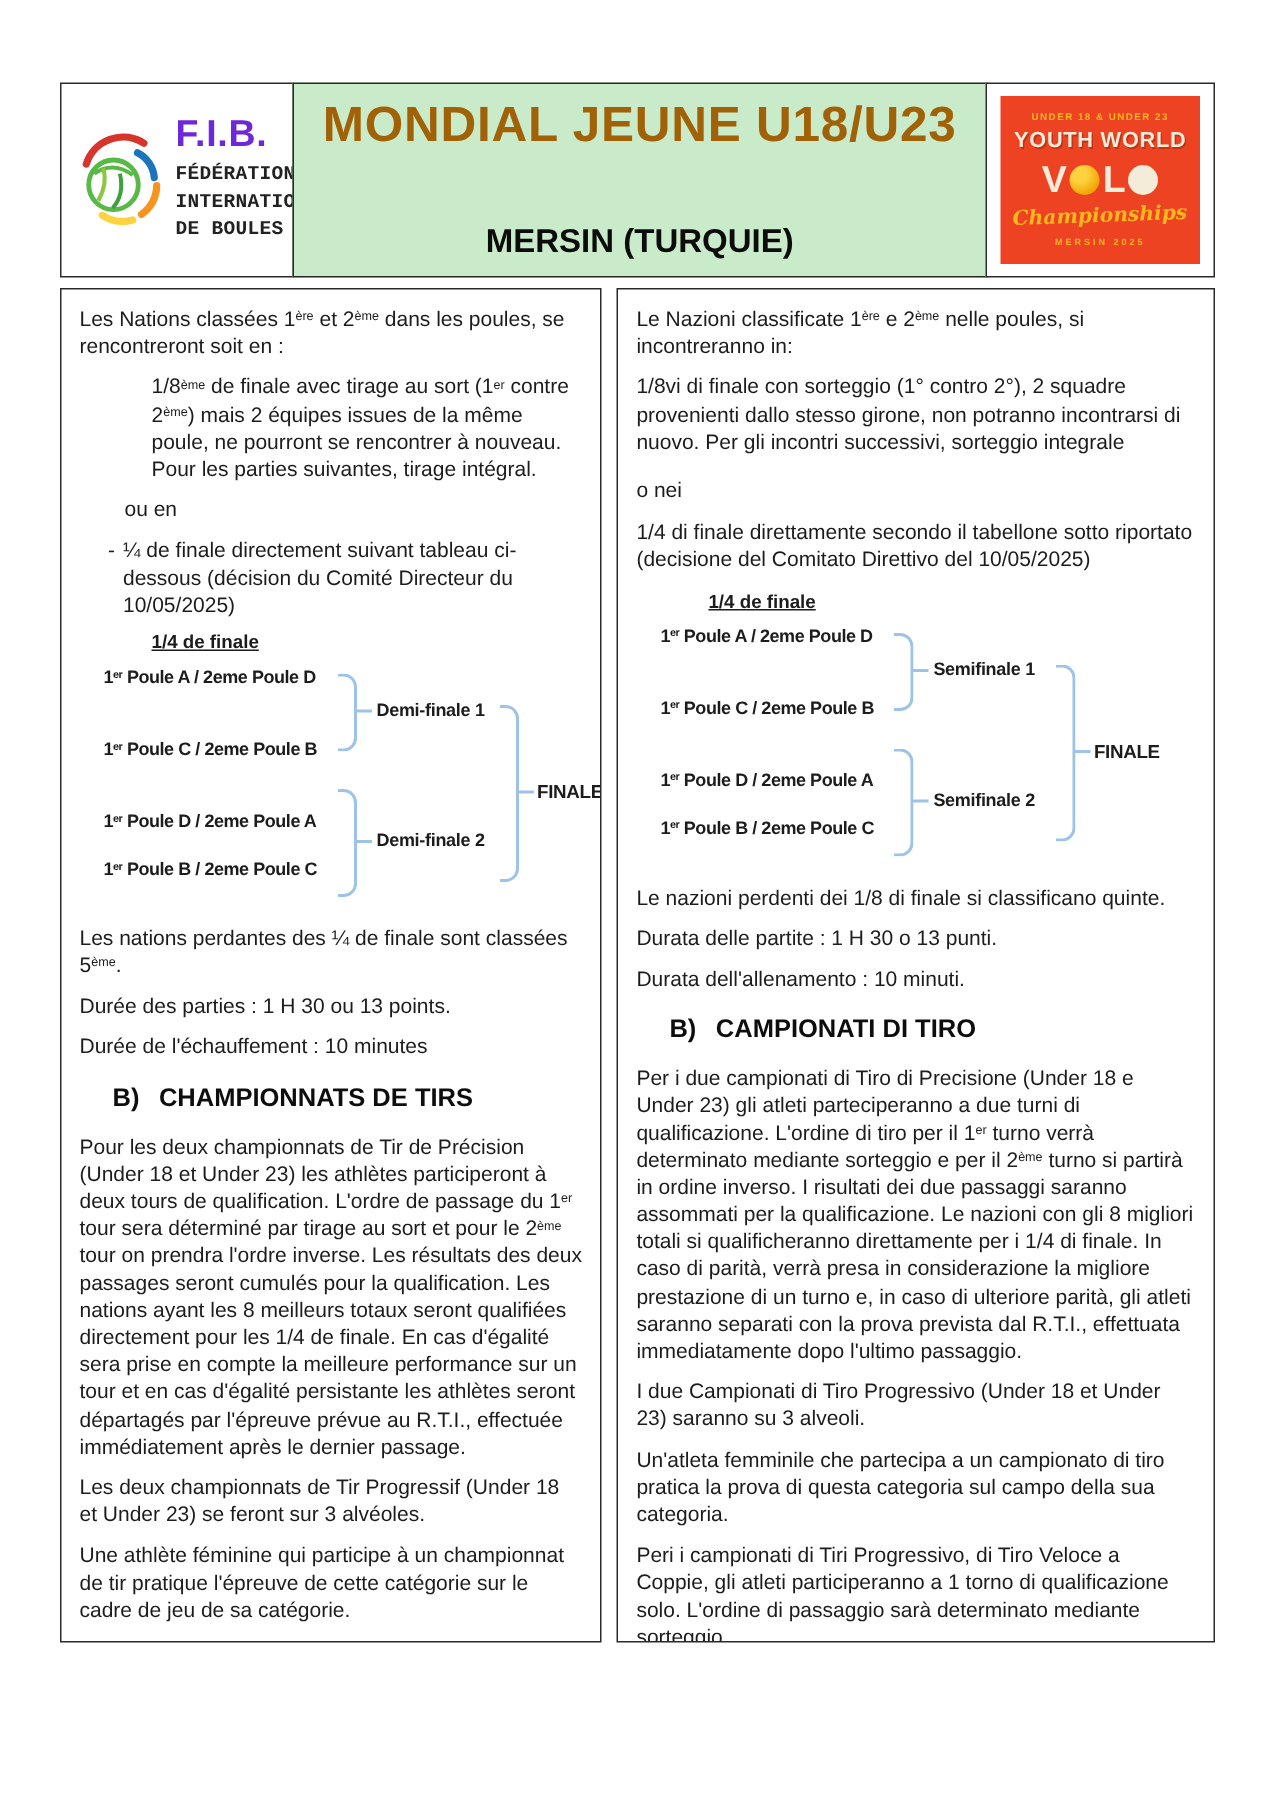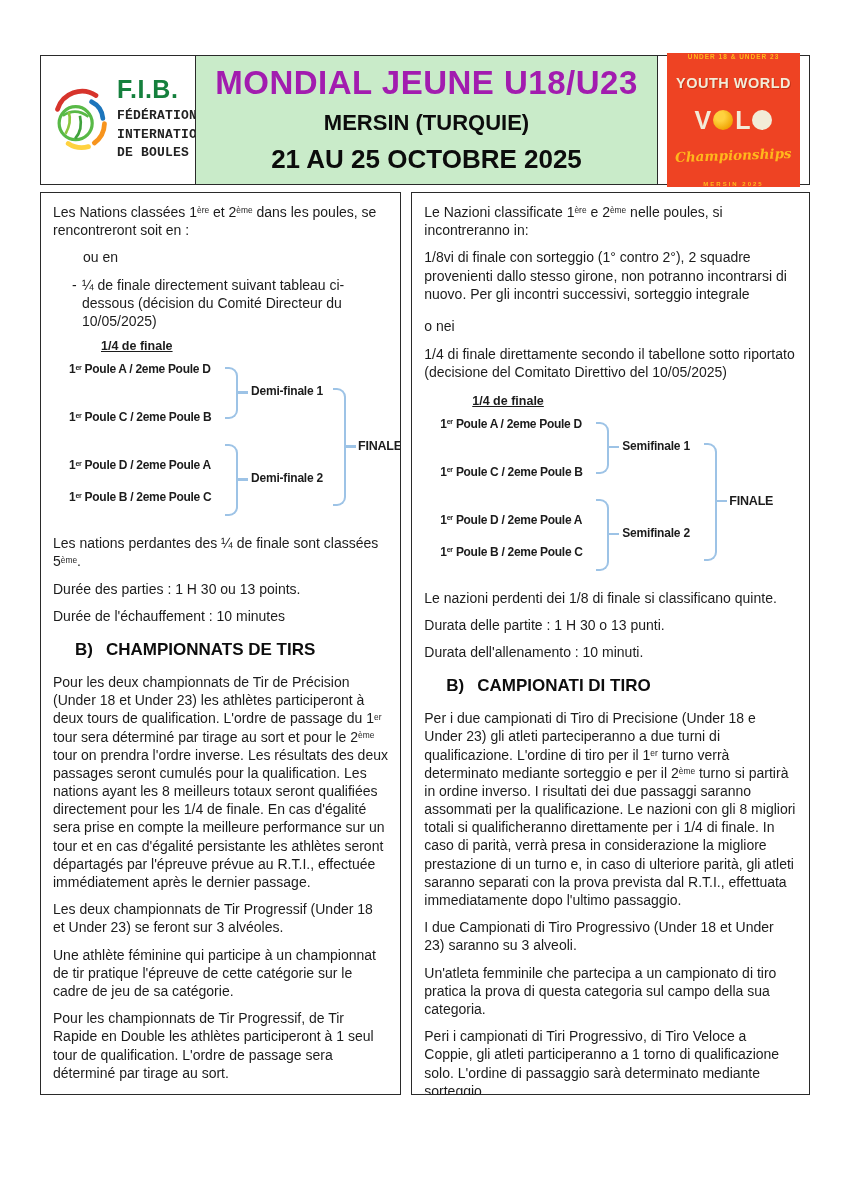--- a/index.html
+++ b/index.html
@@ -7,31 +7,31 @@
     width:847px;height:1200px;position:relative;background:#ffffff;
     font-family:"Liberation Sans","DejaVu Sans",sans-serif;color:#1c1c1c;
     overflow:hidden;
   }
   
   .header{position:absolute;left:40px;top:55px;width:770px;height:130px;display:flex;}
   .hbox{box-sizing:border-box;border:1.5px solid #2a2a2a;background:#fff;height:130px;}
   .fib-box{width:156px;display:flex;align-items:center;padding:6px 4px 6px 8px;}
   .fib-svg{width:64px;height:64px;flex:0 0 auto;}
   .fib-text{margin-left:4px;display:flex;flex-direction:column;}
-  .fib-acronym{font-weight:bold;font-size:25px;letter-spacing:0.5px;color:#15803d;line-height:1;}
+  .fib-acronym{font-weight:bold;font-size:25px;letter-spacing:0.5px;color:#6d28d9;line-height:1;}
   .fib-lines{margin-top:5px;font-family:"Liberation Mono","DejaVu Sans Mono",monospace;
     font-size:13px;font-weight:bold;color:#222;line-height:1.45;letter-spacing:0.2px;}
   .title-box{flex:1;margin-left:-1.5px;background:#c9ebc9;display:flex;flex-direction:column;
     align-items:center;justify-content:space-between;padding:10px 0 12px;}
-  .main-title{font-weight:bold;font-size:33px;letter-spacing:0.5px;color:#a21caf;line-height:1;}
+  .main-title{font-weight:bold;font-size:33px;letter-spacing:0.5px;color:#a16207;line-height:1;}
   .sub-title{font-weight:bold;font-size:22px;color:#0c0c0c;line-height:1;}
   .date-title{font-weight:bold;font-size:26px;color:#0c0c0c;line-height:1;}
   .volo-box{width:153px;margin-left:-1.5px;display:flex;align-items:center;justify-content:center;}
-  .volo-square{width:133px;height:134px;background:#ee4323;display:flex;flex-direction:column;
-    align-items:center;justify-content:center;gap:16px;}
+  .volo-square{width:133px;height:112px;background:#ee4323;display:flex;flex-direction:column;
+    align-items:center;justify-content:center;gap:5px;}
   .volo-top{font-size:6.5px;font-weight:bold;color:#ffb81c;letter-spacing:1px;white-space:nowrap;}
   .volo-yw{font-size:14.5px;font-weight:bold;color:#f2ecd8;letter-spacing:0.5px;line-height:1.05;
     text-shadow:1px 1px 0 #c23217;white-space:nowrap;}
   .volo-word{display:flex;align-items:center;gap:2px;height:26px;}
   .volo-letter{font-size:25px;font-weight:bold;color:#f2ecd8;line-height:1;}
   .ball{display:inline-block;width:20px;height:20px;border-radius:50%;
     background:radial-gradient(circle at 35% 32%, #ffd23f 25%, #f0a202 75%);}
   .disc{display:inline-block;width:20px;height:20px;border-radius:50%;background:#f2ecd8;}
   .volo-champ{font-family:"DejaVu Serif","Liberation Serif",serif;font-style:italic;font-weight:bold;
     font-size:13.5px;color:#ffb81c;transform:rotate(-2deg);line-height:1;}
@@ -98,21 +98,20 @@
         <div>FÉDÉRATION</div>
         <div>INTERNATIONALE</div>
         <div>DE BOULES</div>
       </div>
     </div>
   </div>
 
   <div class="hbox title-box">
     <div class="main-title">MONDIAL JEUNE U18/U23</div>
     <div class="sub-title">MERSIN (TURQUIE)</div>
-    <div class="date-title">21 AU 25 OCTOBRE 2025</div>
   </div>
 
   <div class="hbox volo-box">
     <div class="volo-square">
       <div class="volo-top">UNDER 18 &amp; UNDER 23</div>
       <div class="volo-yw">YOUTH WORLD</div>
       <div class="volo-word">
         <span class="volo-letter">V</span>
         <span class="ball"></span>
         <span class="volo-letter">L</span>
@@ -121,20 +120,21 @@
       <div class="volo-champ">Championships</div>
       <div class="volo-bottom">MERSIN 2025</div>
     </div>
   </div>
 </div>
 
 <div class="columns">
 
   <div class="col col-left">
     <p>Les Nations classées 1<sup>ère</sup> et 2<sup>ème</sup> dans les poules, se rencontreront soit en :</p>
+    <p class="indented">1/8<sup>ème</sup> de finale avec tirage au sort (1<sup>er</sup> contre 2<sup>ème</sup>) mais 2 équipes issues de la même poule, ne pourront se rencontrer à nouveau. Pour les parties suivantes, tirage intégral.</p>
     <p class="or-label">ou en</p>
     <div class="bullet">
       <span class="dash">-</span>
       <div class="bullet-text">¼ de finale directement suivant tableau ci-dessous (décision du Comité Directeur du 10/05/2025)</div>
     </div>
 
     <div class="diagram">
       <div class="diag-title">1/4 de finale</div>
       <div class="diag-item i1">1<sup>er</sup> Poule A / 2eme Poule D</div>
       <div class="diag-item i2">1<sup>er</sup> Poule C / 2eme Poule B</div>

